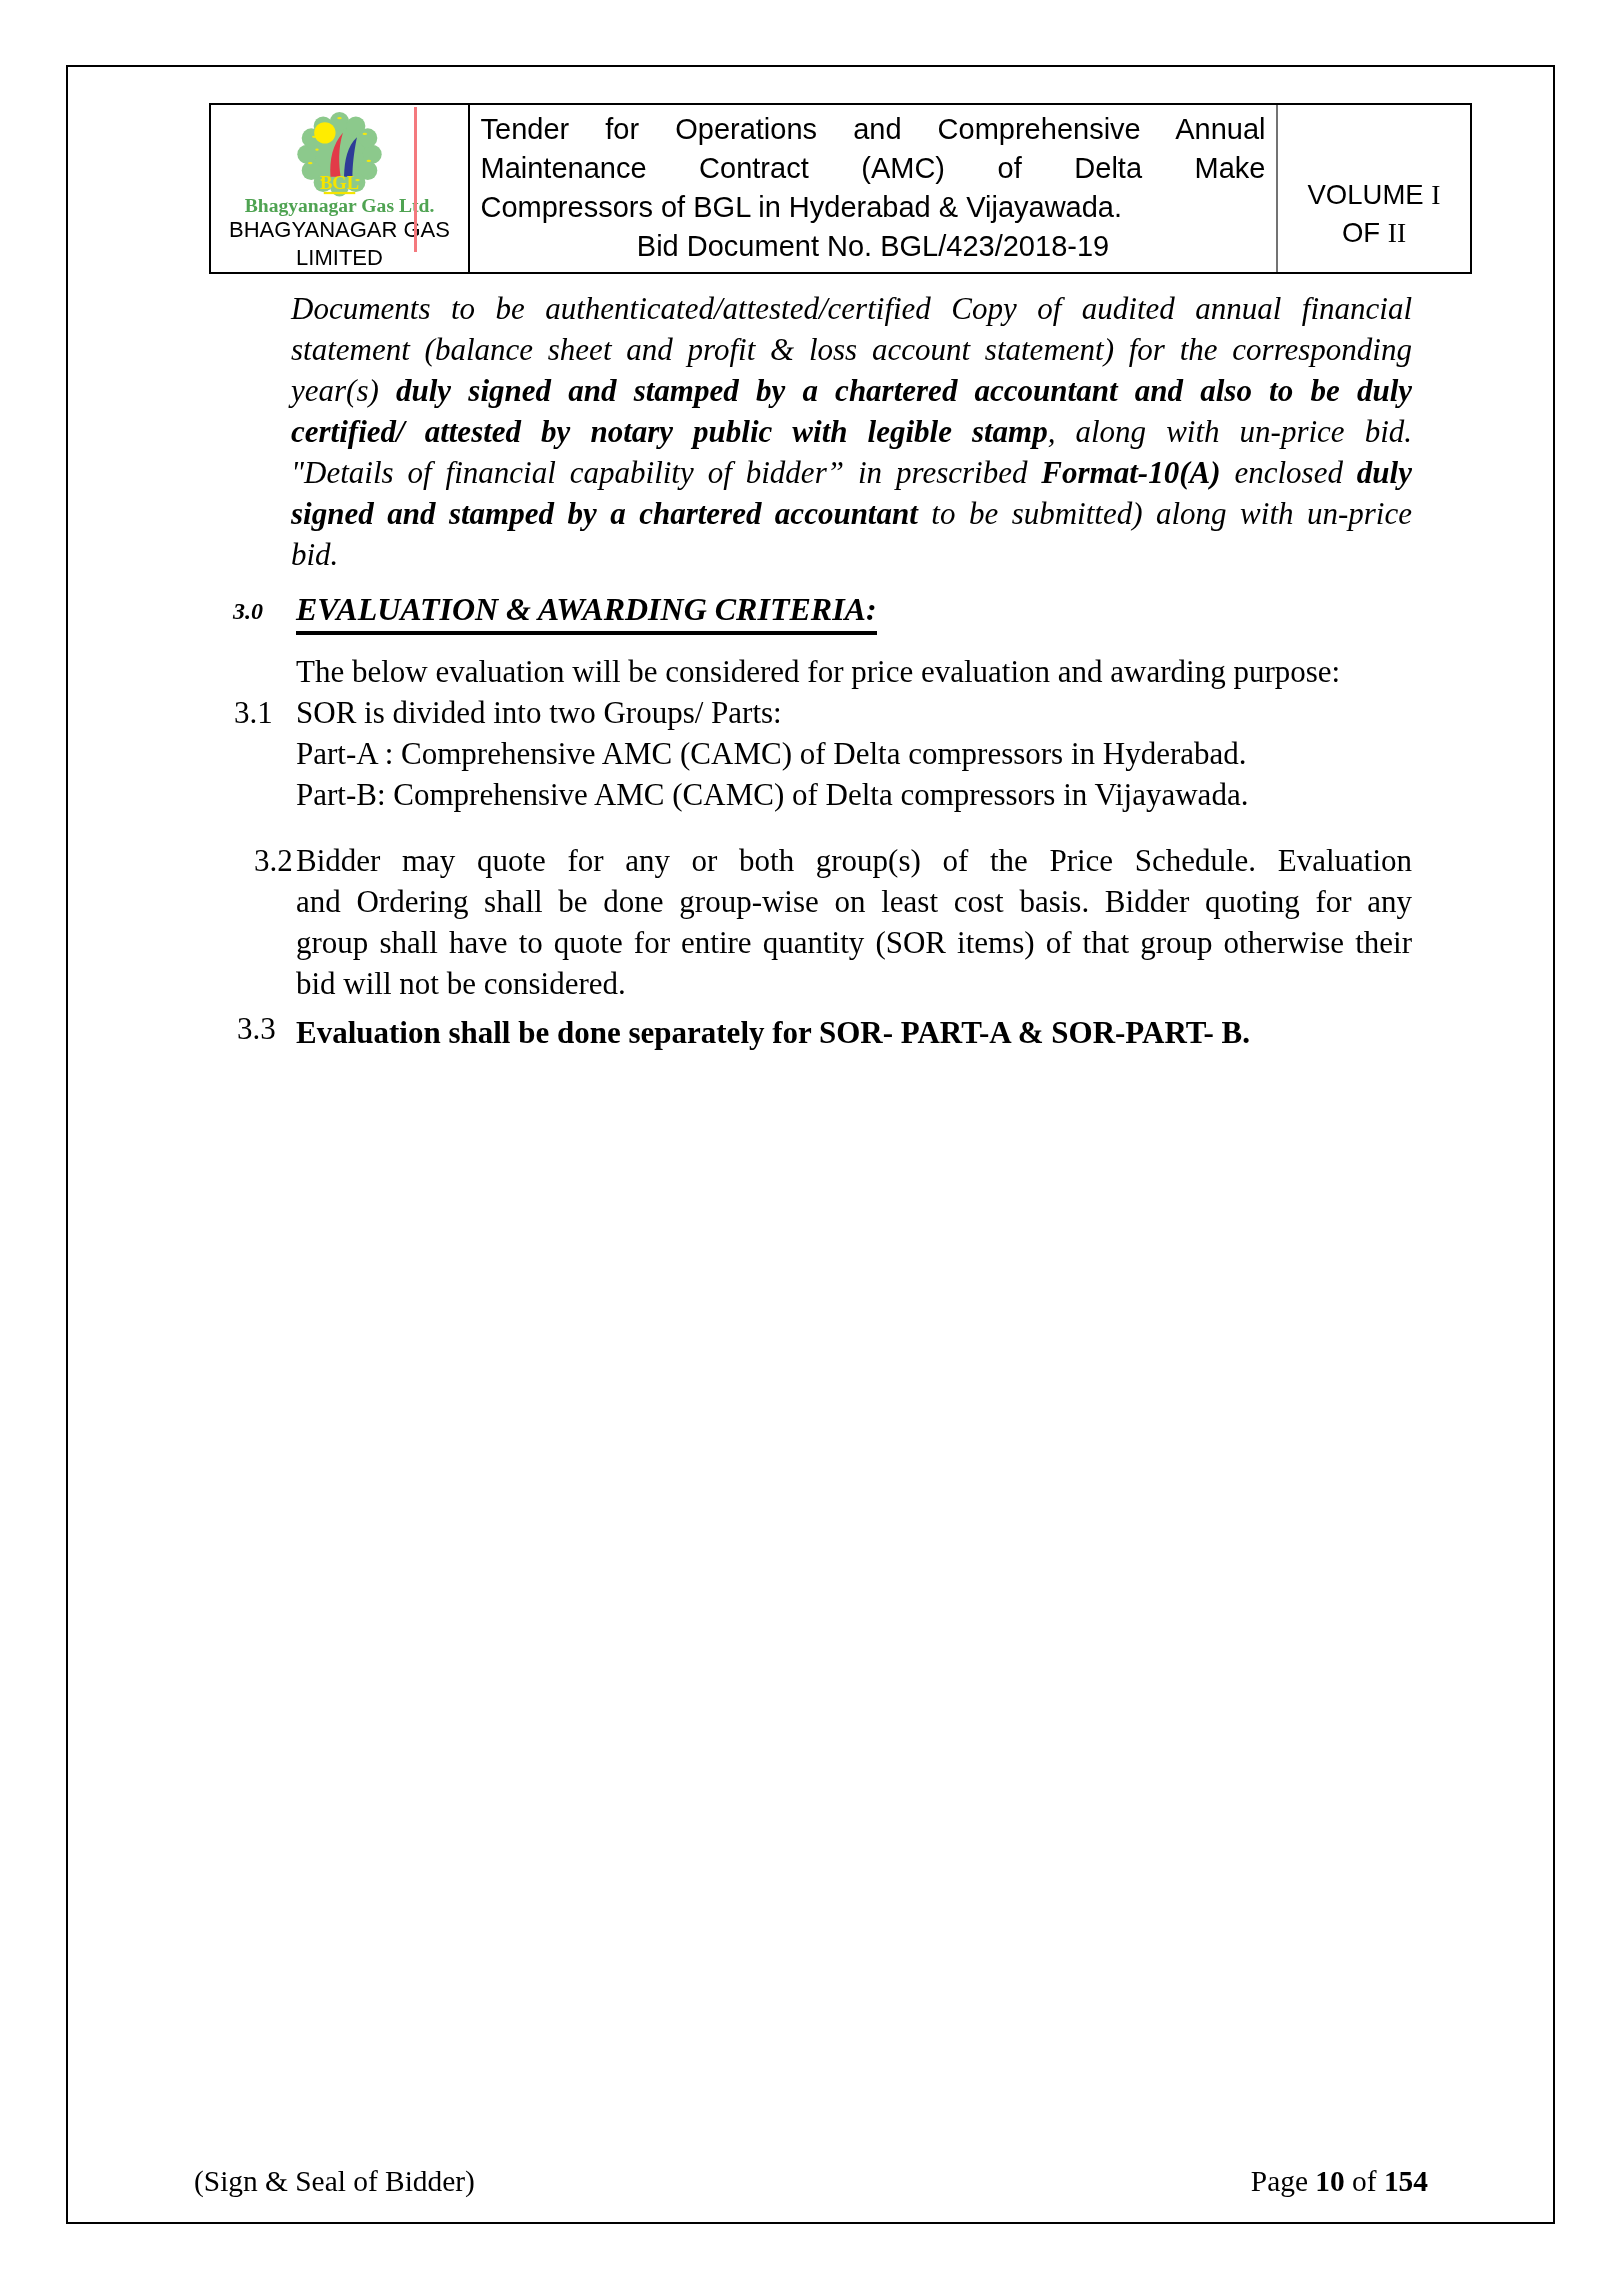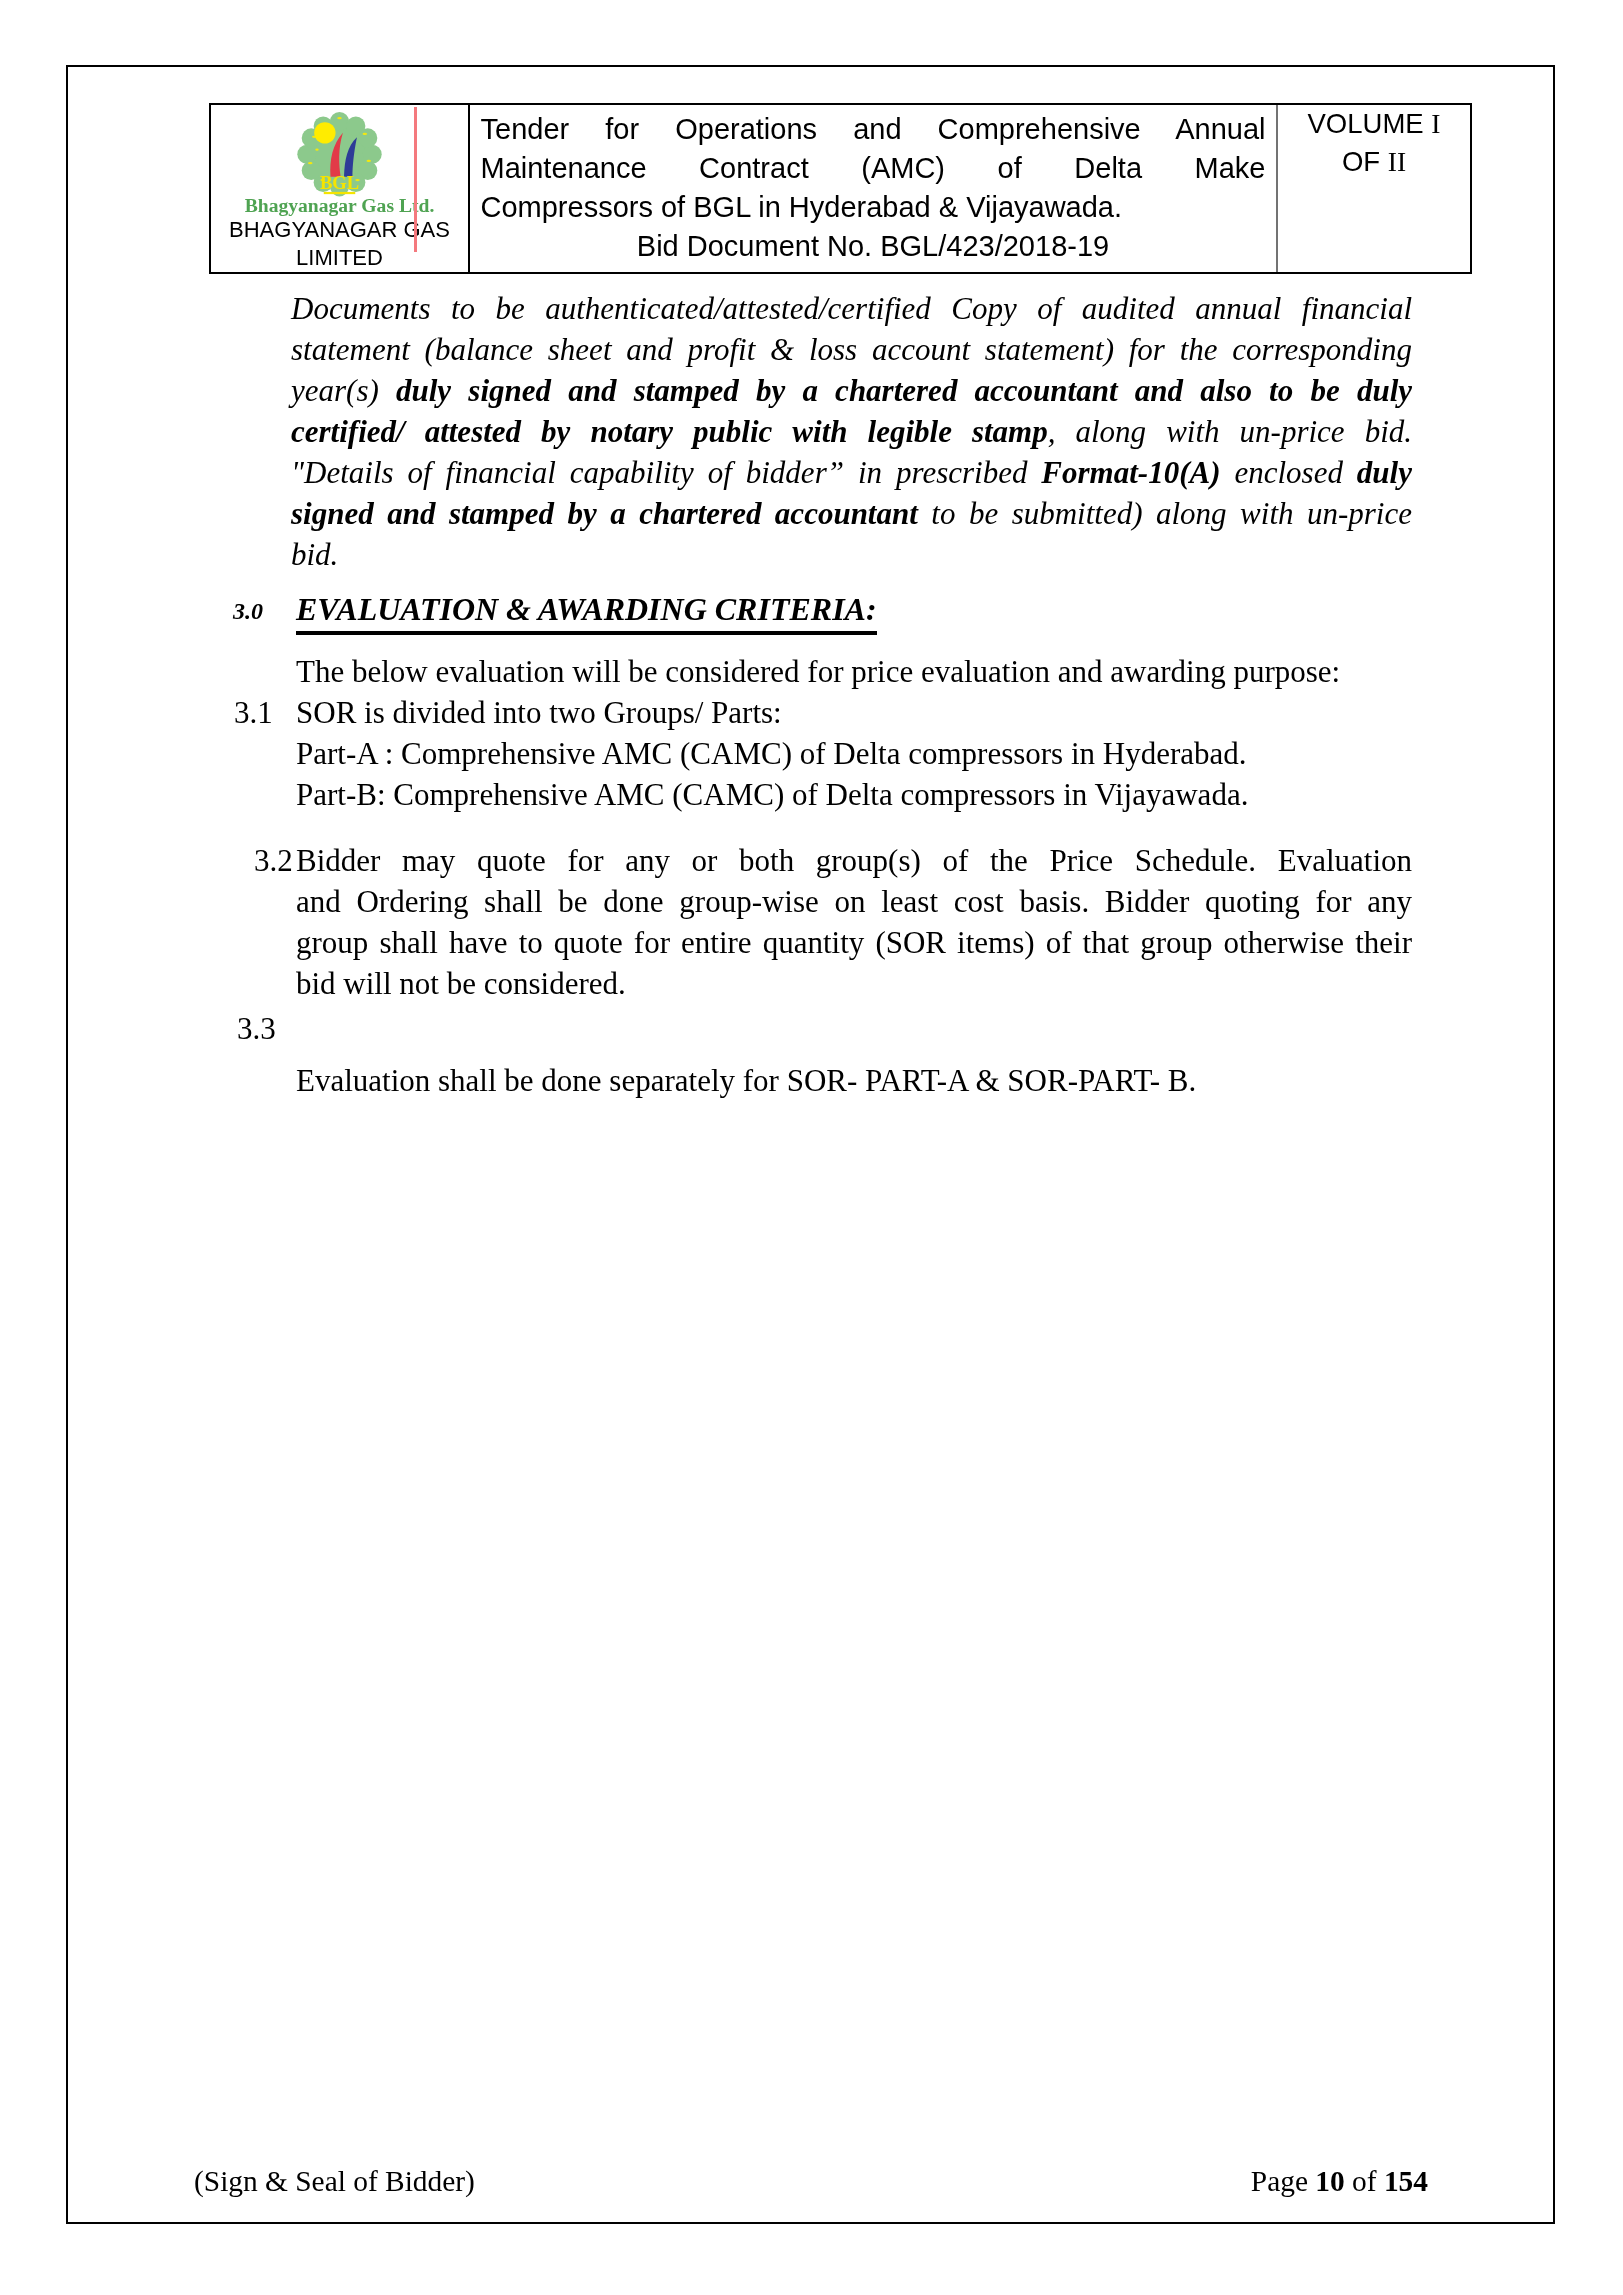--- a/index.html
+++ b/index.html
@@ -19,21 +19,21 @@
         line-height:21px;margin-top:-3.9px;}
   .company-name{font-family:"Liberation Sans",sans-serif;font-size:22px;line-height:28px;
         text-align:center;}
   .title-cell{flex:1;border-left:2px solid #000;border-right:2px solid #737373;
         font-family:"Liberation Sans",sans-serif;font-size:29px;line-height:39px;
         padding:5.2px 10.5px 0 10.5px;}
   .title-line{width:100%;}
   .jall{text-align:justify;text-align-last:justify;}
   .tcenter{text-align:center;}
   .volume-cell{width:192px;display:flex;flex-direction:column;align-items:center;
-        justify-content:flex-start;font-family:"Liberation Sans",sans-serif;
+        justify-content:flex-end;font-family:"Liberation Sans",sans-serif;
         font-size:27.5px;line-height:38px;padding-bottom:19.6px;box-sizing:border-box;}
   .rn{font-family:"Liberation Serif",serif;}
 
   
   .intro{position:absolute;left:291px;top:288px;width:1121px;
         font-style:italic;font-size:31px;line-height:41px;}
   .bline{width:100%;}
   .just{text-align:justify;text-align-last:justify;}
   .bd{font-weight:bold;}
 
@@ -43,21 +43,21 @@
         font-size:32px;line-height:37px;border-bottom:4.6px solid #000;padding-bottom:3.3px;}
   .lead{position:absolute;left:296px;top:651px;font-size:31px;line-height:41px;}
 
   .item-num{position:absolute;font-size:31px;line-height:41px;}
   .item-block{position:absolute;font-size:31px;line-height:41px;}
   .n31{left:234px;top:692px;}
   .b31{left:296px;top:692px;width:1121px;font-weight:normal;}
   .n32{left:254px;top:840px;}
   .b32{left:296px;top:840px;width:1116px;}
   .n33{left:237px;top:1008px;}
-  .b33{left:296px;top:1060px;width:1152px;}
+  .b33{left:296px;top:1012px;width:1152px;font-weight:bold;}
 
   
   .footer-sign{position:absolute;left:194px;top:2165px;font-size:29.4px;line-height:33px;}
   .footer-page{position:absolute;left:968px;top:2165px;width:460px;text-align:right;
         font-size:29.4px;line-height:33px;}
 </style>
 </head>
 <body>
 
 <div class="page">

